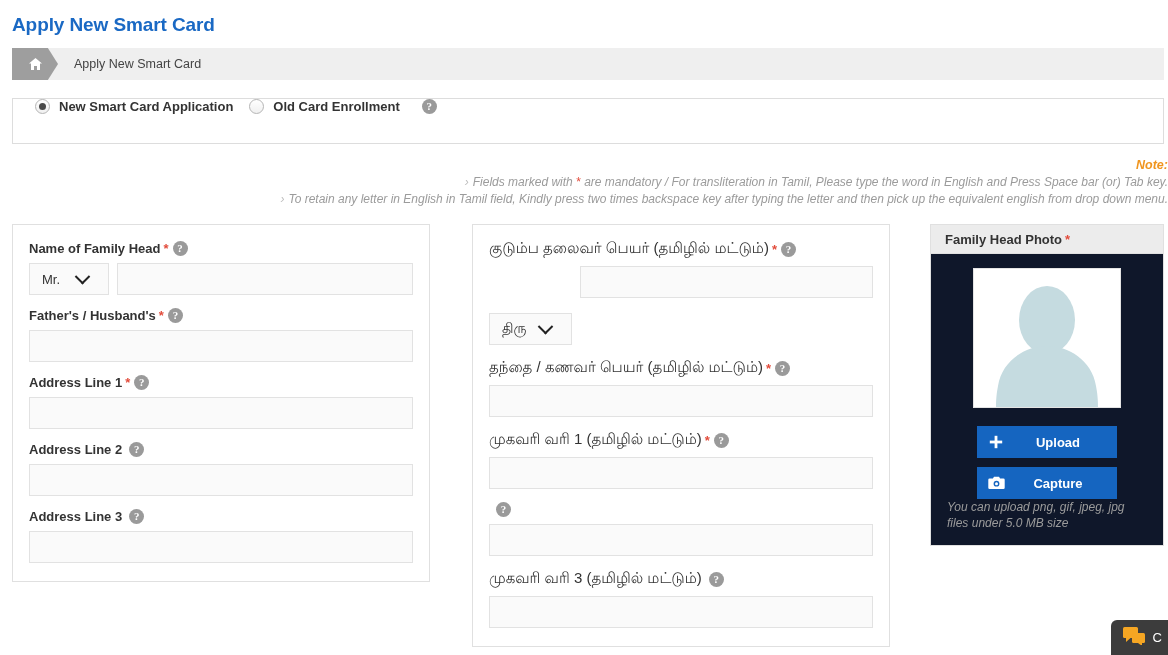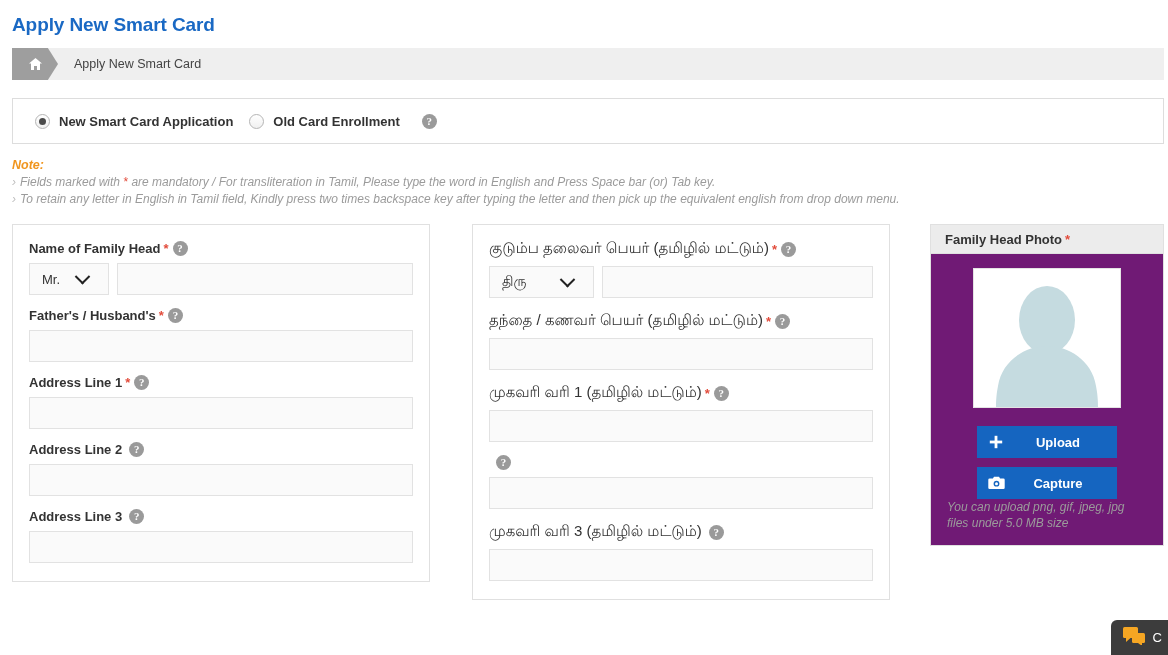--- a/index.html
+++ b/index.html
@@ -50,21 +50,21 @@
     padding-left: 16px;
   }
 
   
   .radio-card {
     margin: 18px 4px 0 12px;
     border: 1px solid #dddddd;
     background: #fff;
     height: 46px;
     display: flex;
-    align-items: center;
+    align-items: flex-start;
     padding-left: 22px;
     box-sizing: border-box;
   }
   .radio-opt {
     display: flex;
     align-items: center;
     margin-right: 16px;
   }
   .radio-dot {
     width: 15px;
@@ -107,20 +107,21 @@
     display: inline-block;
     vertical-align: -2px;
     font-family: "Liberation Serif", serif;
     flex: none;
   }
   .radio-help { margin-left: 6px; }
 
   
   .note-block {
     margin: 14px 0 8px 12px;
+    text-align: right;
   }
   .note-title {
     color: #f0951e;
     font-weight: bold;
     font-style: italic;
     font-size: 12.5px;
   }
   .note-line {
     font-size: 12px;
     font-style: italic;
@@ -196,37 +197,37 @@
     border: 1px solid #e2e2e2;
     background: #fafafa;
     box-sizing: border-box;
     display: flex;
     align-items: center;
     justify-content: space-between;
     padding: 0 20px 0 12px;
     flex: none;
     margin-right: 8px;
   }
-  .sel-wrap.ta-sel { width: 105px; }
+  .sel-wrap.ta-sel { width: 83px; margin-top: 47px; }
   .sel-val { font-size: 13px; color: #333; }
   .sel-val.ta { font-size: 14px; }
   .chev-down {
     width: 9px;
     height: 9px;
     border-right: 2px solid #222;
     border-bottom: 2px solid #222;
     transform: rotate(45deg) translate(-2px,-2px);
     flex: none;
   }
 
   
   .panel-photo {
     width: 240px;
     border: 1px solid #e0e0e0;
-    background: #701a75;
+    background: #0f172a;
     box-sizing: border-box;
   }
   .photo-head {
     background: #ececec;
     border-bottom: 1px solid #e0e0e0;
     height: 28px;
     display: flex;
     align-items: center;
     padding-left: 14px;
     font-size: 13px;

